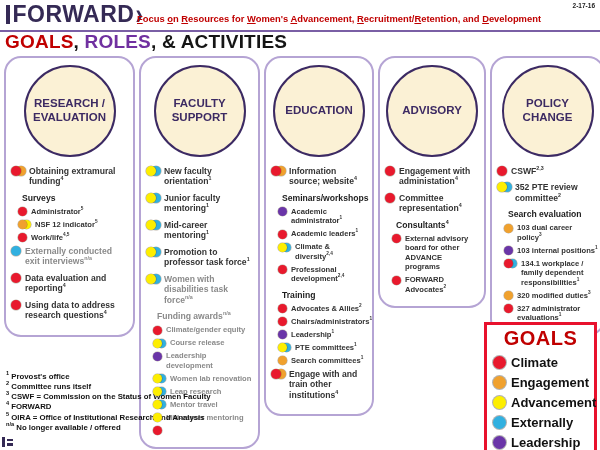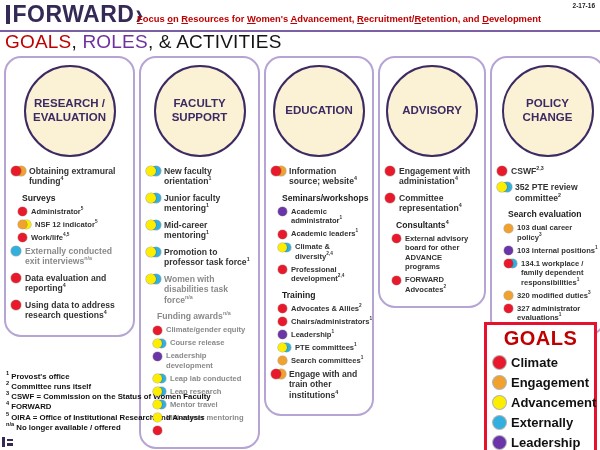--- a/index.html
+++ b/index.html
@@ -9,21 +9,21 @@
   
   .logo{position:absolute;left:6px;top:3px;display:flex;align-items:center;
         color:#352a55;font-weight:bold;font-size:23px;letter-spacing:.5px;line-height:1;}
   .logo-bar{width:4px;height:19px;background:#352a55;margin-right:2.5px;}
   .logo-chev{display:inline-block;font-size:22px;font-weight:bold;transform:scaleY(1.35);margin-left:1px;}
   .tagline{position:absolute;left:137px;top:13px;width:448px;font-size:9.4px;font-weight:bold;
            color:#c00000;line-height:1.2;}
   .tagline .u{text-decoration:underline;}
   .date{position:absolute;right:5px;top:2px;font-size:6.5px;font-weight:bold;color:#222;}
   .rule{position:absolute;left:0;top:30px;width:600px;height:2px;background:#7a5fa5;}
-  .title{position:absolute;left:5px;top:31px;margin:0;font-size:19px;font-weight:normal;letter-spacing:.2px;}
+  .title{position:absolute;left:5px;top:31px;margin:0;font-size:19px;font-weight:bold;letter-spacing:.2px;}
 
   
   .columns{position:absolute;left:4px;top:56px;display:flex;gap:4px;align-items:flex-start;}
   .col{background:#fff;border:2.5px solid #b5a4d4;border-radius:17px;padding:5px 5px 8px;box-sizing:border-box;}
   .col:nth-child(1){width:131px;}
   .col:nth-child(2){width:121px;}
   .col:nth-child(3){width:110px;}
   .col:nth-child(4){width:108px;}
   .col:nth-child(5){width:115px;}
   .circle{width:88px;height:88px;border-radius:50%;background:#fbf1d5;border:2px solid #3c2a63;
@@ -193,21 +193,21 @@
           <span class="dots">
             <span class="dot d0" style="background: rgb(106, 53, 168);"></span>
           </span>
           <span class="txt muted">Leadership development</span>
         </div>
         <div class="row sub">
           <span class="dots dual">
             <span class="dot d0" style="background: rgb(253, 238, 0);"></span>
             <span class="dot d1" style="background: rgb(49, 176, 224);"></span>
           </span>
-          <span class="txt muted">Leap lab conducted</span>
+          <span class="txt muted">Women lab renovation</span>
         </div>
         <div class="row sub">
           <span class="dots dual">
             <span class="dot d0" style="background: rgb(253, 238, 0);"></span>
             <span class="dot d1" style="background: rgb(49, 176, 224);"></span>
           </span>
           <span class="txt muted">Leap research</span>
         </div>
         <div class="row sub">
           <span class="dots dual">

